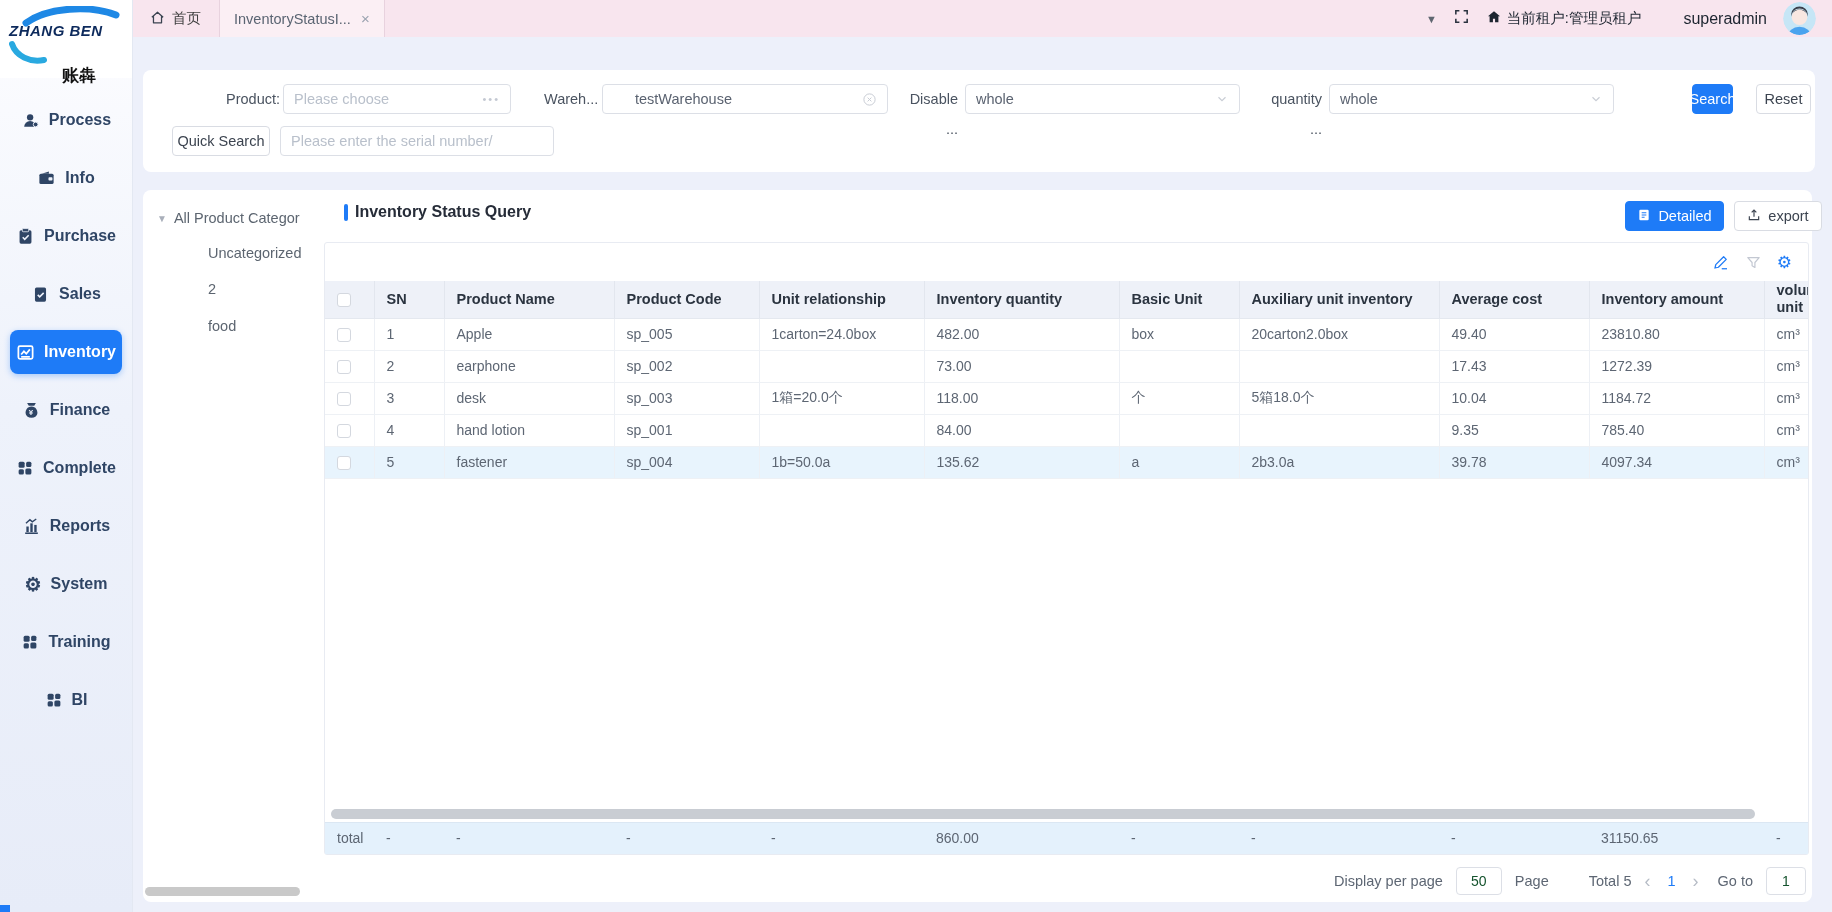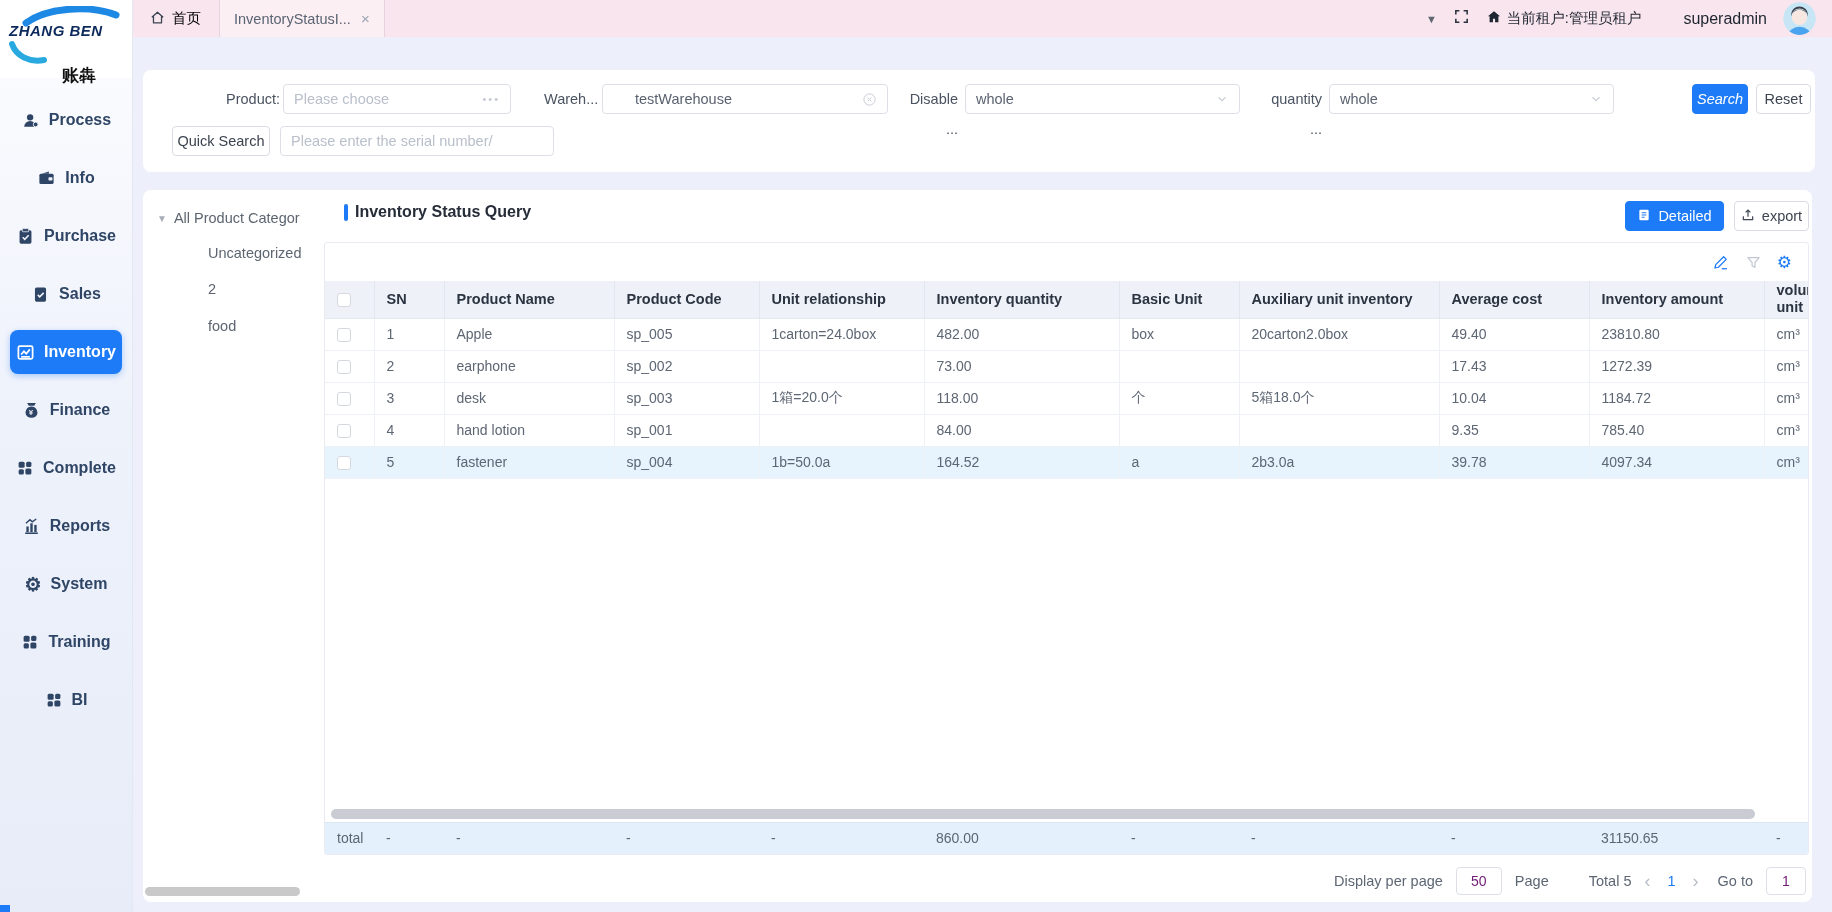--- a/index.html
+++ b/index.html
@@ -17,21 +17,21 @@
   .side-nav { margin-top:20px; }
   .side-item { height:44px; margin:0 10px 14px 10px; display:flex; align-items:center; justify-content:center; gap:9px;
     color:#2f4565; font-weight:bold; font-size:16px; border-radius:8px; cursor:pointer; }
   .side-item .sicon { display:flex; align-items:center; }
   .side-item svg { display:block; }
   .side-item.active { background:#1e7bf7; color:#fff; box-shadow:0 2px 6px rgba(30,123,247,.35); }
   .corner-accent { position:absolute; left:0; bottom:0; width:10px; height:7px; background:#1e7bf7; }
 
   
   .topbar { position:absolute; left:133px; top:0; width:1699px; height:37px; background:#f8e5ee; display:flex; align-items:stretch; }
-  .tab-home { display:flex; align-items:center; gap:6px; padding:0 18px 0 16px; font-size:14.5px; color:#000000; cursor:pointer; }
+  .tab-home { display:flex; align-items:center; gap:6px; padding:0 18px 0 16px; font-size:14.5px; color:#404040; cursor:pointer; }
   .tab-doc { display:flex; align-items:center; gap:10px; padding:12px 14px; font-size:14.5px; color:#5a6472;
     background:rgba(255,255,255,.38); border-left:1px solid #e8d2de; border-right:1px solid #e8d2de; cursor:pointer; }
   .tab-close { color:#9aa3b0; font-size:15px; line-height:1; cursor:pointer; }
   .topbar-right { margin-left:auto; display:flex; align-items:center; gap:16px; padding-right:16px; }
   .tb-caret { color:#5f6670; font-size:11px; cursor:pointer; }
   .tenant { display:flex; align-items:flex-start; gap:5px; font-size:14.5px; color:#1d2530; }
   .username { font-size:16px; color:#1d2530; margin-left:26px; cursor:pointer; }
   .avatar { width:33px; height:33px; border-radius:50%; overflow:hidden; cursor:pointer; }
 
   
@@ -54,21 +54,21 @@
   .panel { position:absolute; left:10px; top:153px; width:1669px; height:712px; background:#fff; border-radius:8px; }
   .tree-root { position:absolute; left:14px; top:20px; display:flex; align-items:center; gap:7px; font-size:14.5px; color:#5c6570; cursor:pointer; }
   .tree-caret { color:#a9afba; font-size:10px; }
   .tree-item { position:absolute; left:65px; font-size:14.5px; color:#5c6570; cursor:pointer; }
   .tree-scroll { position:absolute; left:2px; bottom:6px; width:155px; height:9px; border-radius:5px; background:#c9c9c9; }
 
   .panel-title { position:absolute; left:201px; top:13px; display:flex; align-items:center; gap:7px; }
   .title-bar { width:4px; height:17px; background:#1e7bf7; border-radius:2px; }
   .title-text { font-size:16px; font-weight:bold; color:#262c38; }
   .btn-detailed { position:absolute; left:1482px; top:11px; width:99px; gap:7px; }
-  .btn-export { position:absolute; left:1591px; top:11px; width:75px; gap:7px; }
+  .btn-export { position:absolute; left:1591px; top:11px; width:88px; gap:7px; }
 
   .table-box { position:absolute; left:181px; top:52px; width:1485px; height:613px;
     border:1px solid #e8ebf2; border-radius:3px; display:flex; flex-direction:column; }
   .tbl-toolbar { height:38px; display:flex; align-items:center; justify-content:flex-end; gap:15px; padding-right:16px; border-bottom:0; }
   .tbl-toolbar .ticon { display:flex; align-items:center; cursor:pointer; }
   .gear-glyph { font-size:17px; color:#1e7bf7; line-height:1; }
 
   table.grid { border-collapse:collapse; table-layout:fixed; width:1483px; }
   .grid th { height:37px; background:#eef1f8; font-size:14.5px; font-weight:bold; color:#2b3440; text-align:left;
     padding:0 8px 0 12px; border-right:1px solid #e2e6ee; border-bottom:1px solid #e4e8ef; overflow:hidden; white-space:normal; line-height:17px; }
@@ -77,21 +77,21 @@
   .grid th:last-child, .grid td:last-child { border-right:none; }
   .grid tr.hl td { background:#e8f4fd; }
   .cb { display:inline-block; width:14px; height:14px; border:1px solid #d4d8df; border-radius:3px; background:#fff; vertical-align:middle; cursor:pointer; }
   .spacer { flex:1; }
   .hscroll-row { height:16px; position:relative; }
   .hscroll-thumb { position:absolute; left:6px; top:3px; width:96%; height:10px; background:#c9cdd3; border-radius:5px; }
   table.total-grid { border-collapse:collapse; table-layout:fixed; width:1483px; }
   .total-grid td { height:32px; background:#e4f1fc; font-size:14px; color:#5d6673; padding:0 8px 0 12px; border-top:1px solid #dbe7f3; white-space:nowrap; overflow:hidden; }
 
   .pagination { position:absolute; right:6px; top:676px; height:30px; display:flex; align-items:center; gap:13px; font-size:14.5px; color:#5d6673; }
-  .pg-input { width:46px; height:28px; border:1px solid #dcdfe6; border-radius:4px; text-align:center; font-size:14px; color:#701a75; font-family:inherit; outline:none; }
+  .pg-input { width:46px; height:28px; border:1px solid #dcdfe6; border-radius:4px; text-align:center; font-size:14px; color:#14532d; font-family:inherit; outline:none; }
   .pg-input.small { width:40px; }
   .pg-arrow { color:#b6bcc6; font-size:18px; cursor:pointer; line-height:1; }
   .pg-current { color:#1e7bf7; cursor:pointer; padding:0 4px; }
 </style>
 </head>
 <body>
 
 <div class="app">
 
   <aside class="sidebar">
@@ -297,21 +297,21 @@
       <span class="f-label" style="left:1121px;width:58px;">quantity ...</span>
       <div class="f-box" style="left:1186px;width:285px;">
         <span>whole</span>
         <span class="suffix">
           <svg width="14" height="14" viewBox="0 0 24 24">
               <path d="M6 9 l6 6 6 -6" stroke="#c9cdd5" stroke-width="2" fill="none"></path>
             </svg>
         </span>
       </div>
 
-      <button class="btn btn-primary" style="position:absolute;left:1549px;top:14px;width:56px;font-style:italic;">Search</button>
+      <button class="btn btn-primary" style="position:absolute;left:1549px;top:14px;width:41px;">Search</button>
       <button class="btn btn-plain" style="position:absolute;left:1613px;top:14px;width:55px;">Reset</button>
 
       <button class="btn btn-plain row2" style="position:absolute;left:29px;width:98px;">Quick Search</button>
       <div class="f-box row2" style="left:137px;width:274px;">
         <input placeholder="Please enter the serial number/" style="">
       </div>
     </section>
 
     <section class="panel">
 
@@ -447,21 +447,21 @@
                 <td>9.35</td>
                 <td>785.40</td>
                 <td>cm³</td>
               </tr>
               <tr class="hl">
                 <td><span class="cb"></span></td>
                 <td>5</td>
                 <td>fastener</td>
                 <td>sp_004</td>
                 <td>1b=50.0a</td>
-                <td>164.52</td>
+                <td>135.62</td>
                 <td>a</td>
                 <td>2b3.0a</td>
                 <td>39.78</td>
                 <td>4097.34</td>
                 <td>cm³</td>
               </tr>
             </tbody>
         </table>
 
         <div class="spacer"></div>

